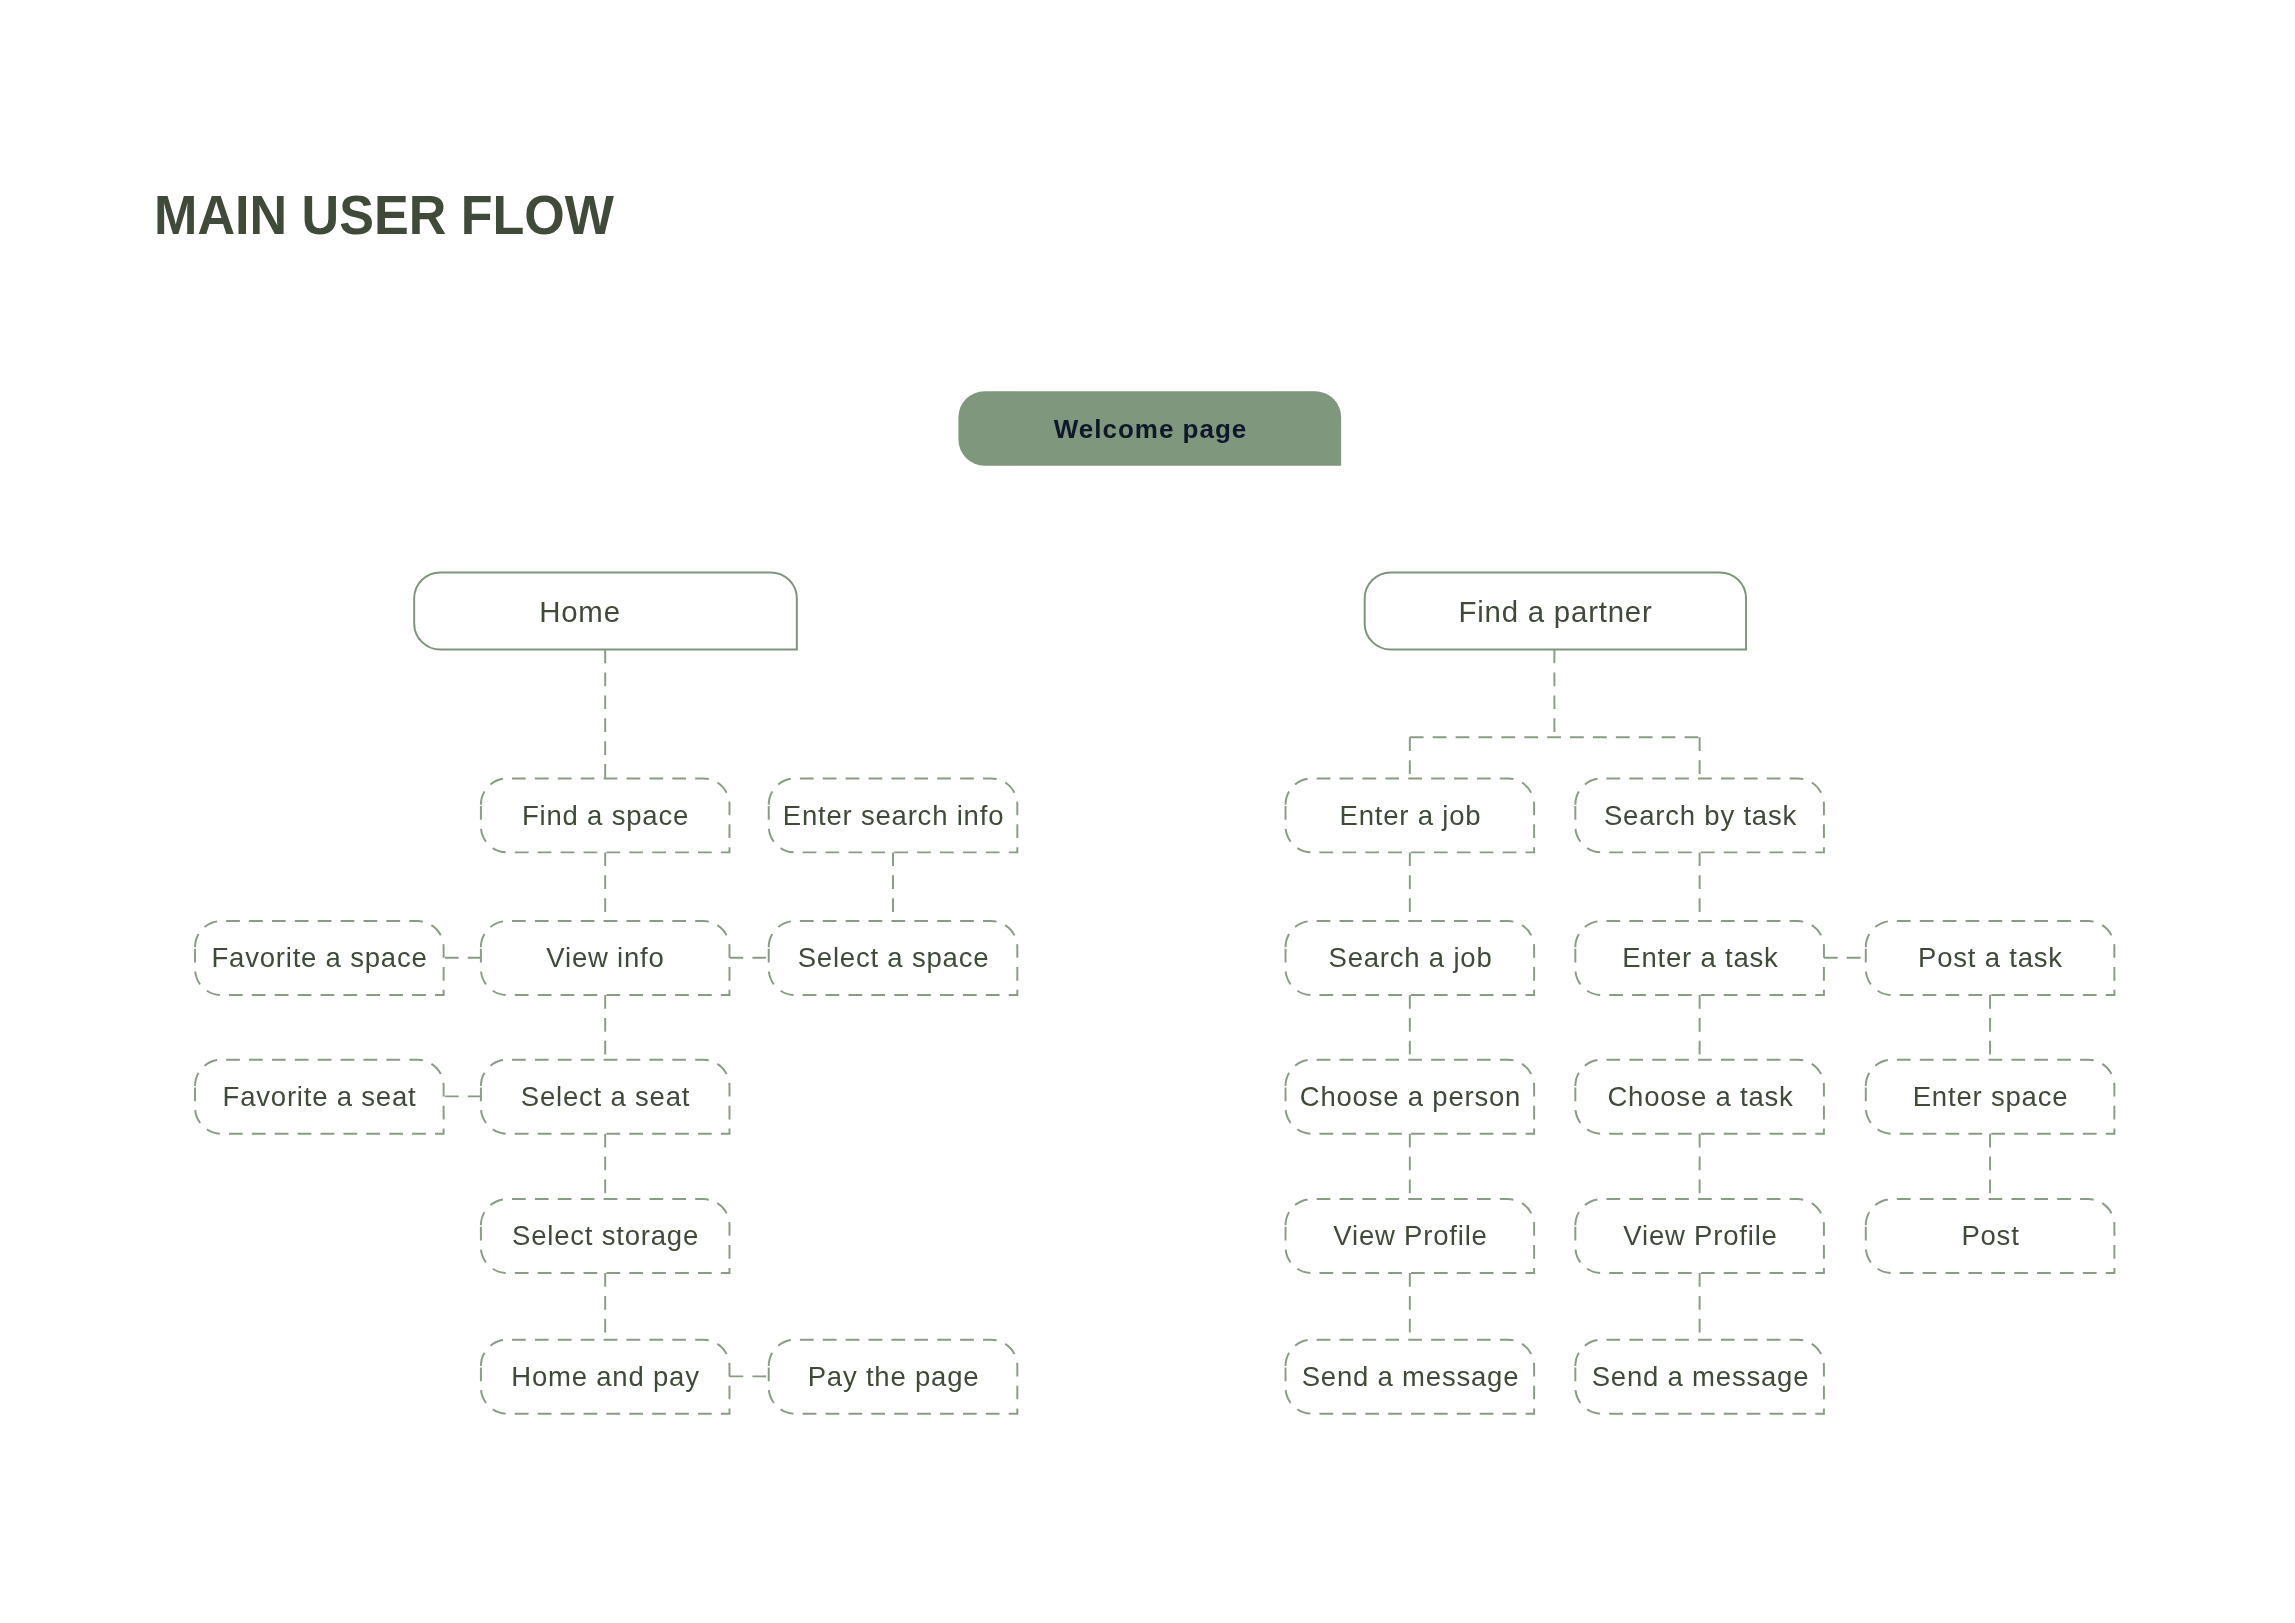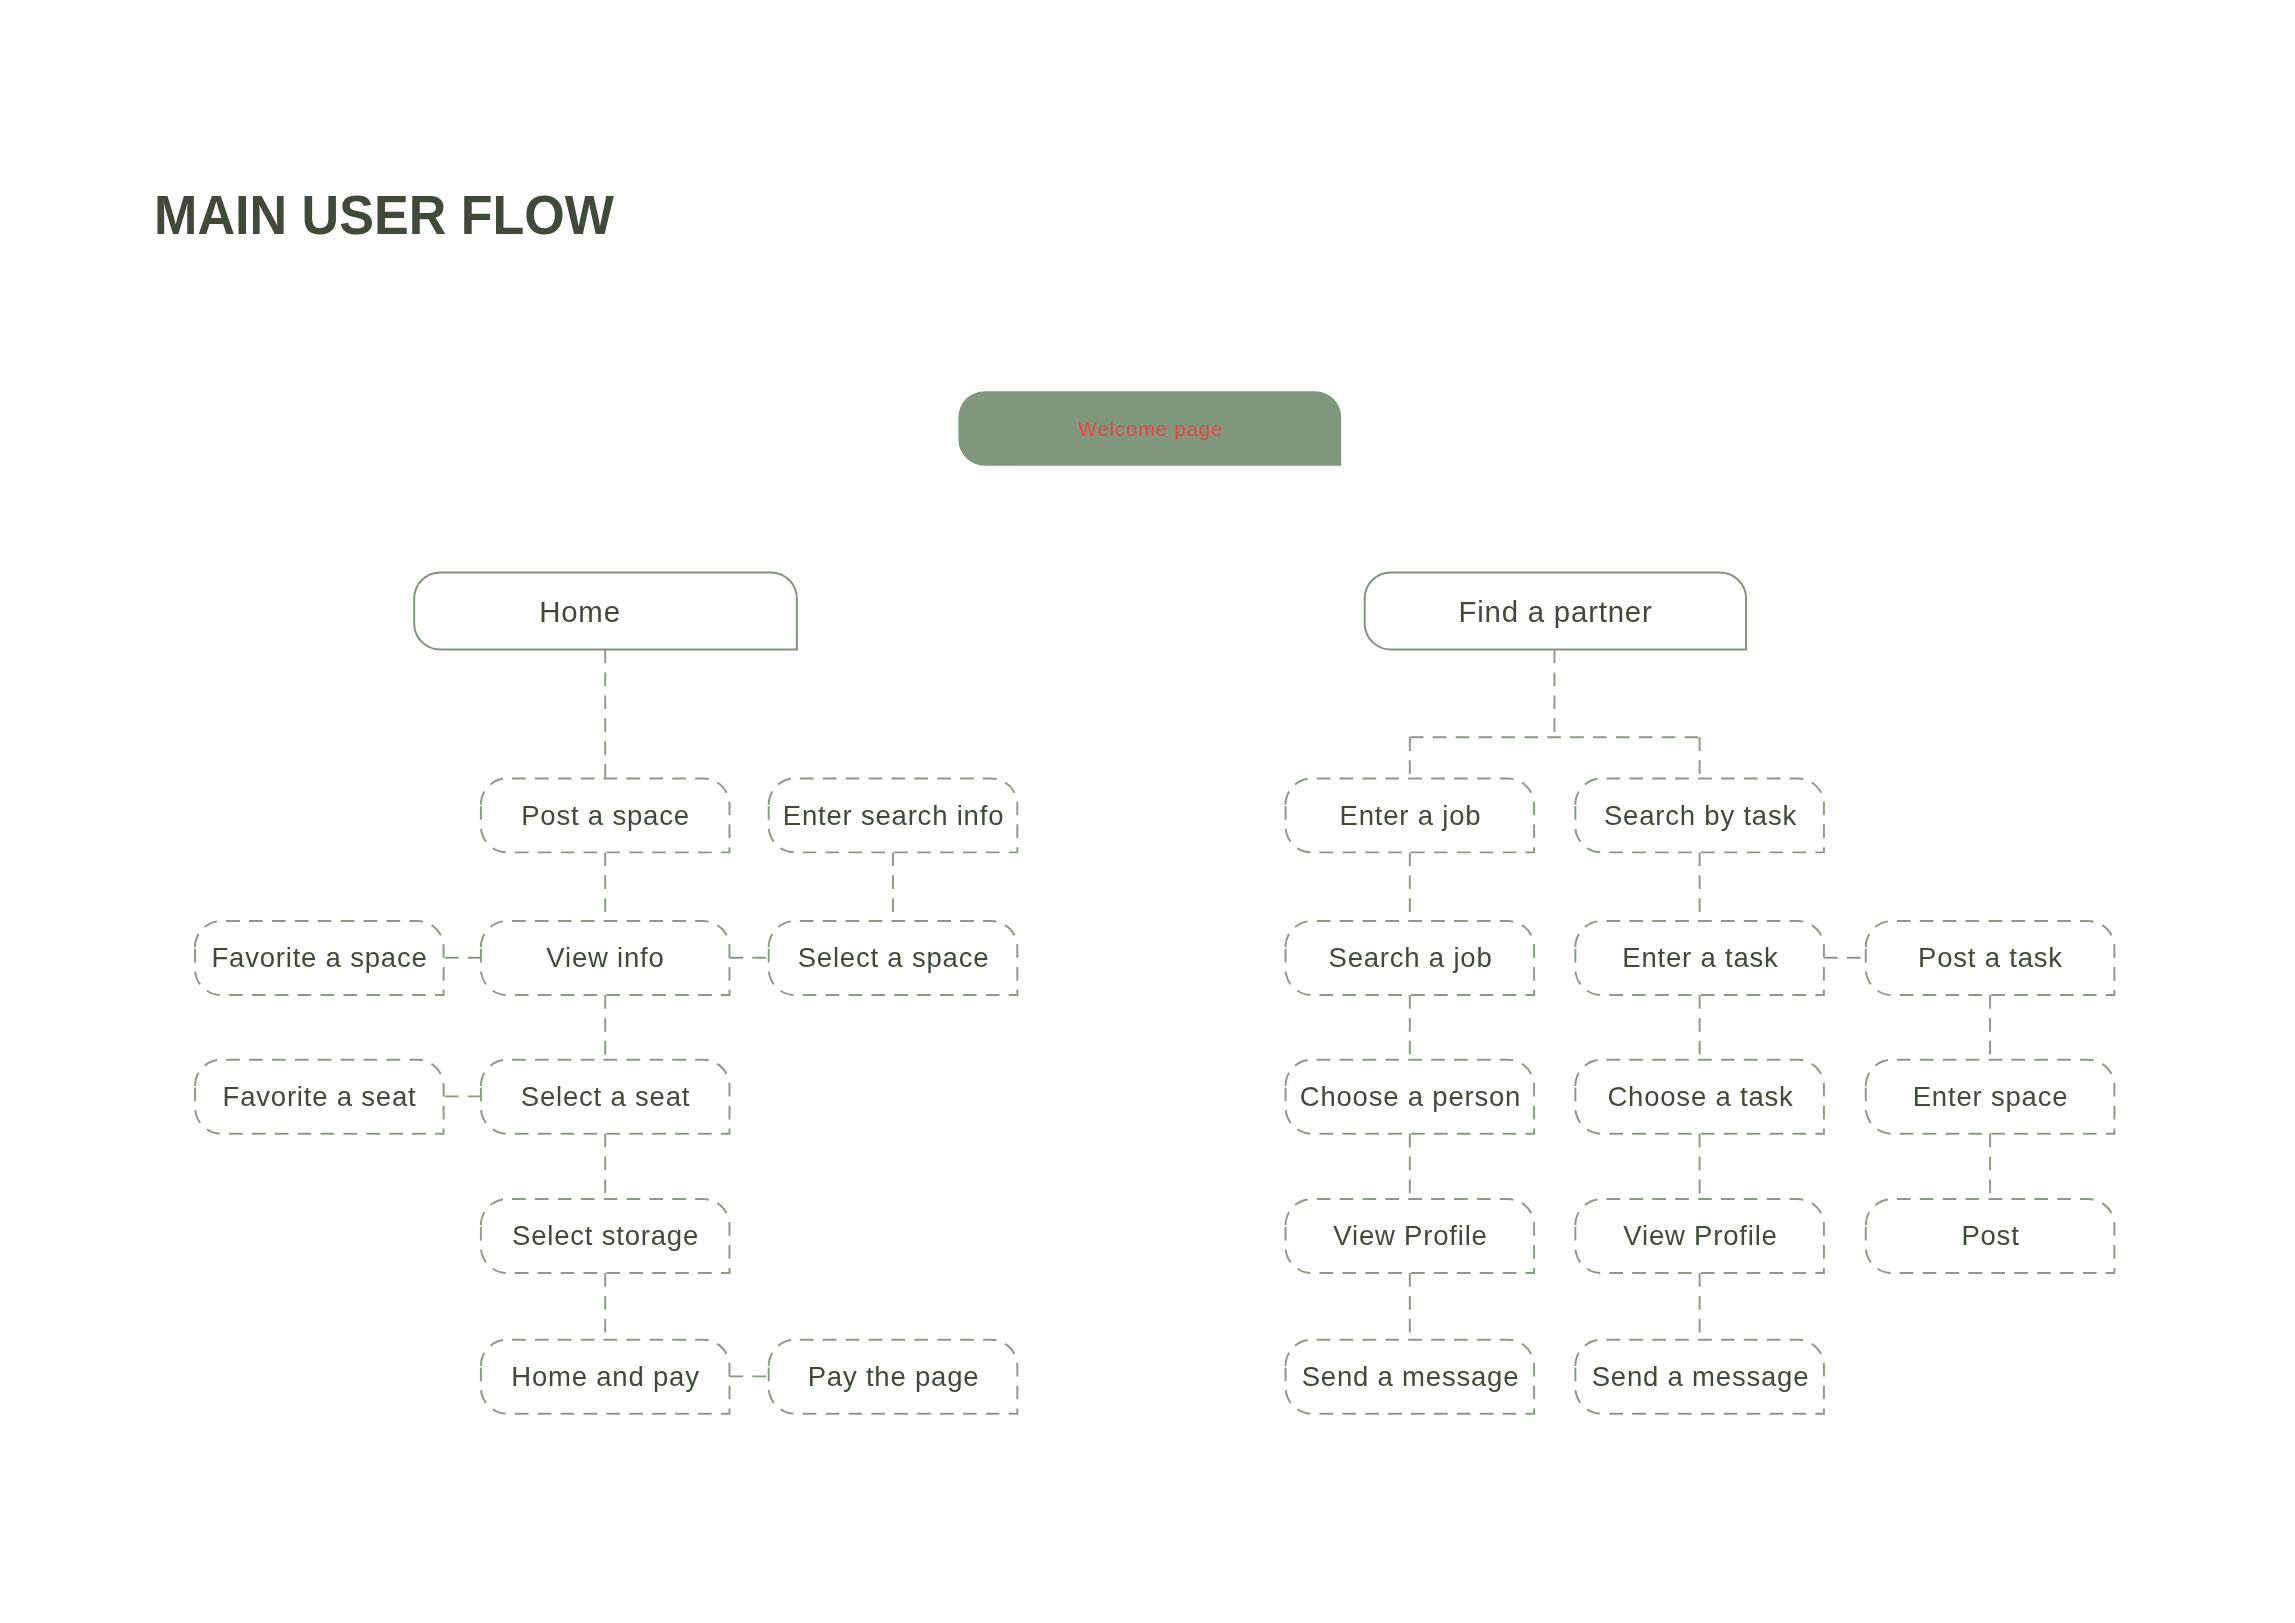--- a/index.html
+++ b/index.html
@@ -39,23 +39,24 @@
     z-index:1;
   }
   .node .label{
     font-size:27.5px;
     letter-spacing:0.8px;
     color:var(--text);
     line-height:1;
   }
   .node.root .label{font-size:29.4px;}
   .node.welcome .label{
-    font-size:20px;
+    font-size:26px;
     letter-spacing:1px;
-    color:#ef4444;
+    color:#0f172a;
+    font-weight:bold;
   }
 </style>
 </head>
 <body>
 
 <svg id="shape-layer" xmlns="http://www.w3.org/2000/svg" width="2295" height="1623" viewBox="0 0 3508 2481">
   <g stroke="#8b9c86" stroke-width="3" stroke-dasharray="21 14" fill="none">
     <line x1="925" y1="993" x2="925" y2="1190"></line>
     <line x1="925" y1="1303" x2="925" y2="1408"></line>
     <line x1="1365" y1="1303" x2="1365" y2="1408"></line>
@@ -113,21 +114,21 @@
 <div class="page-title">MAIN USER FLOW</div>
 
 <div class="node welcome" style="left:959px;top:391px;width:383px;height:75px">
   <span class="label">Welcome page</span>
 </div>
 
 <div class="node root" style="left:414px;top:573px;width:332px;height:77px">
   <span class="label">Home</span>
 </div>
 <div class="node dashed" style="left:481px;top:779px;width:249px;height:74px">
-  <span class="label">Post a space</span>
+  <span class="label">Find a space</span>
 </div>
 <div class="node dashed" style="left:769px;top:779px;width:249px;height:74px">
   <span class="label">Enter search info</span>
 </div>
 <div class="node dashed" style="left:195px;top:921px;width:249px;height:74px">
   <span class="label">Favorite a space</span>
 </div>
 <div class="node dashed" style="left:481px;top:921px;width:249px;height:74px">
   <span class="label">View info</span>
 </div>

